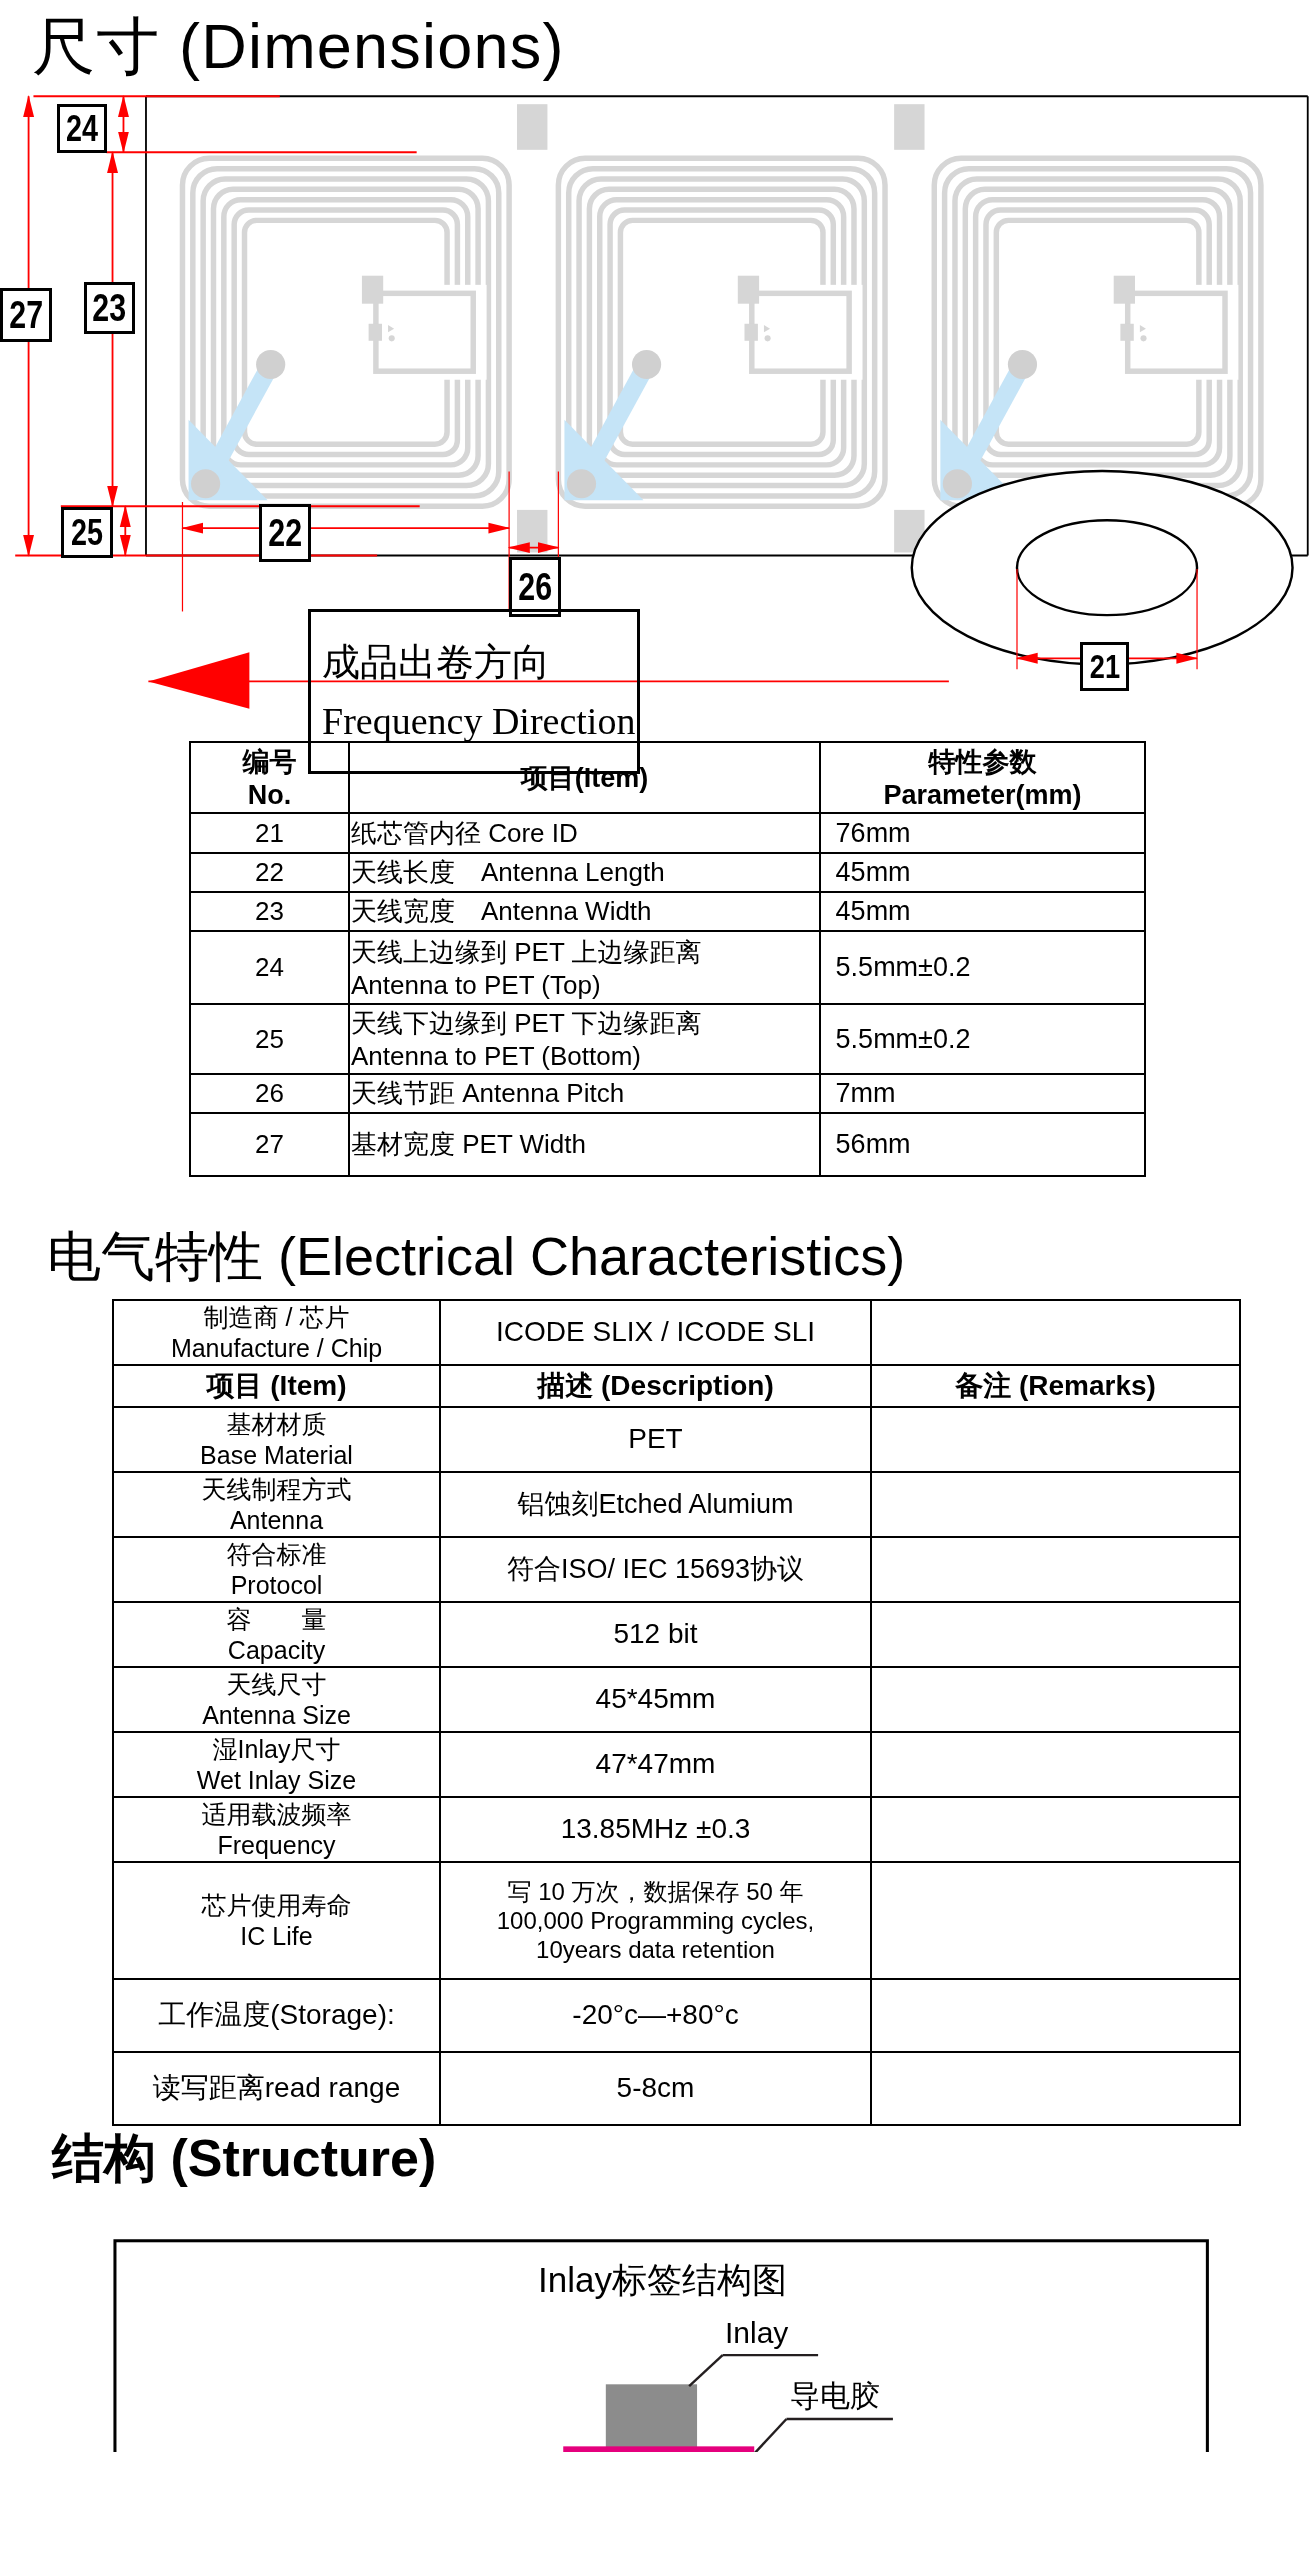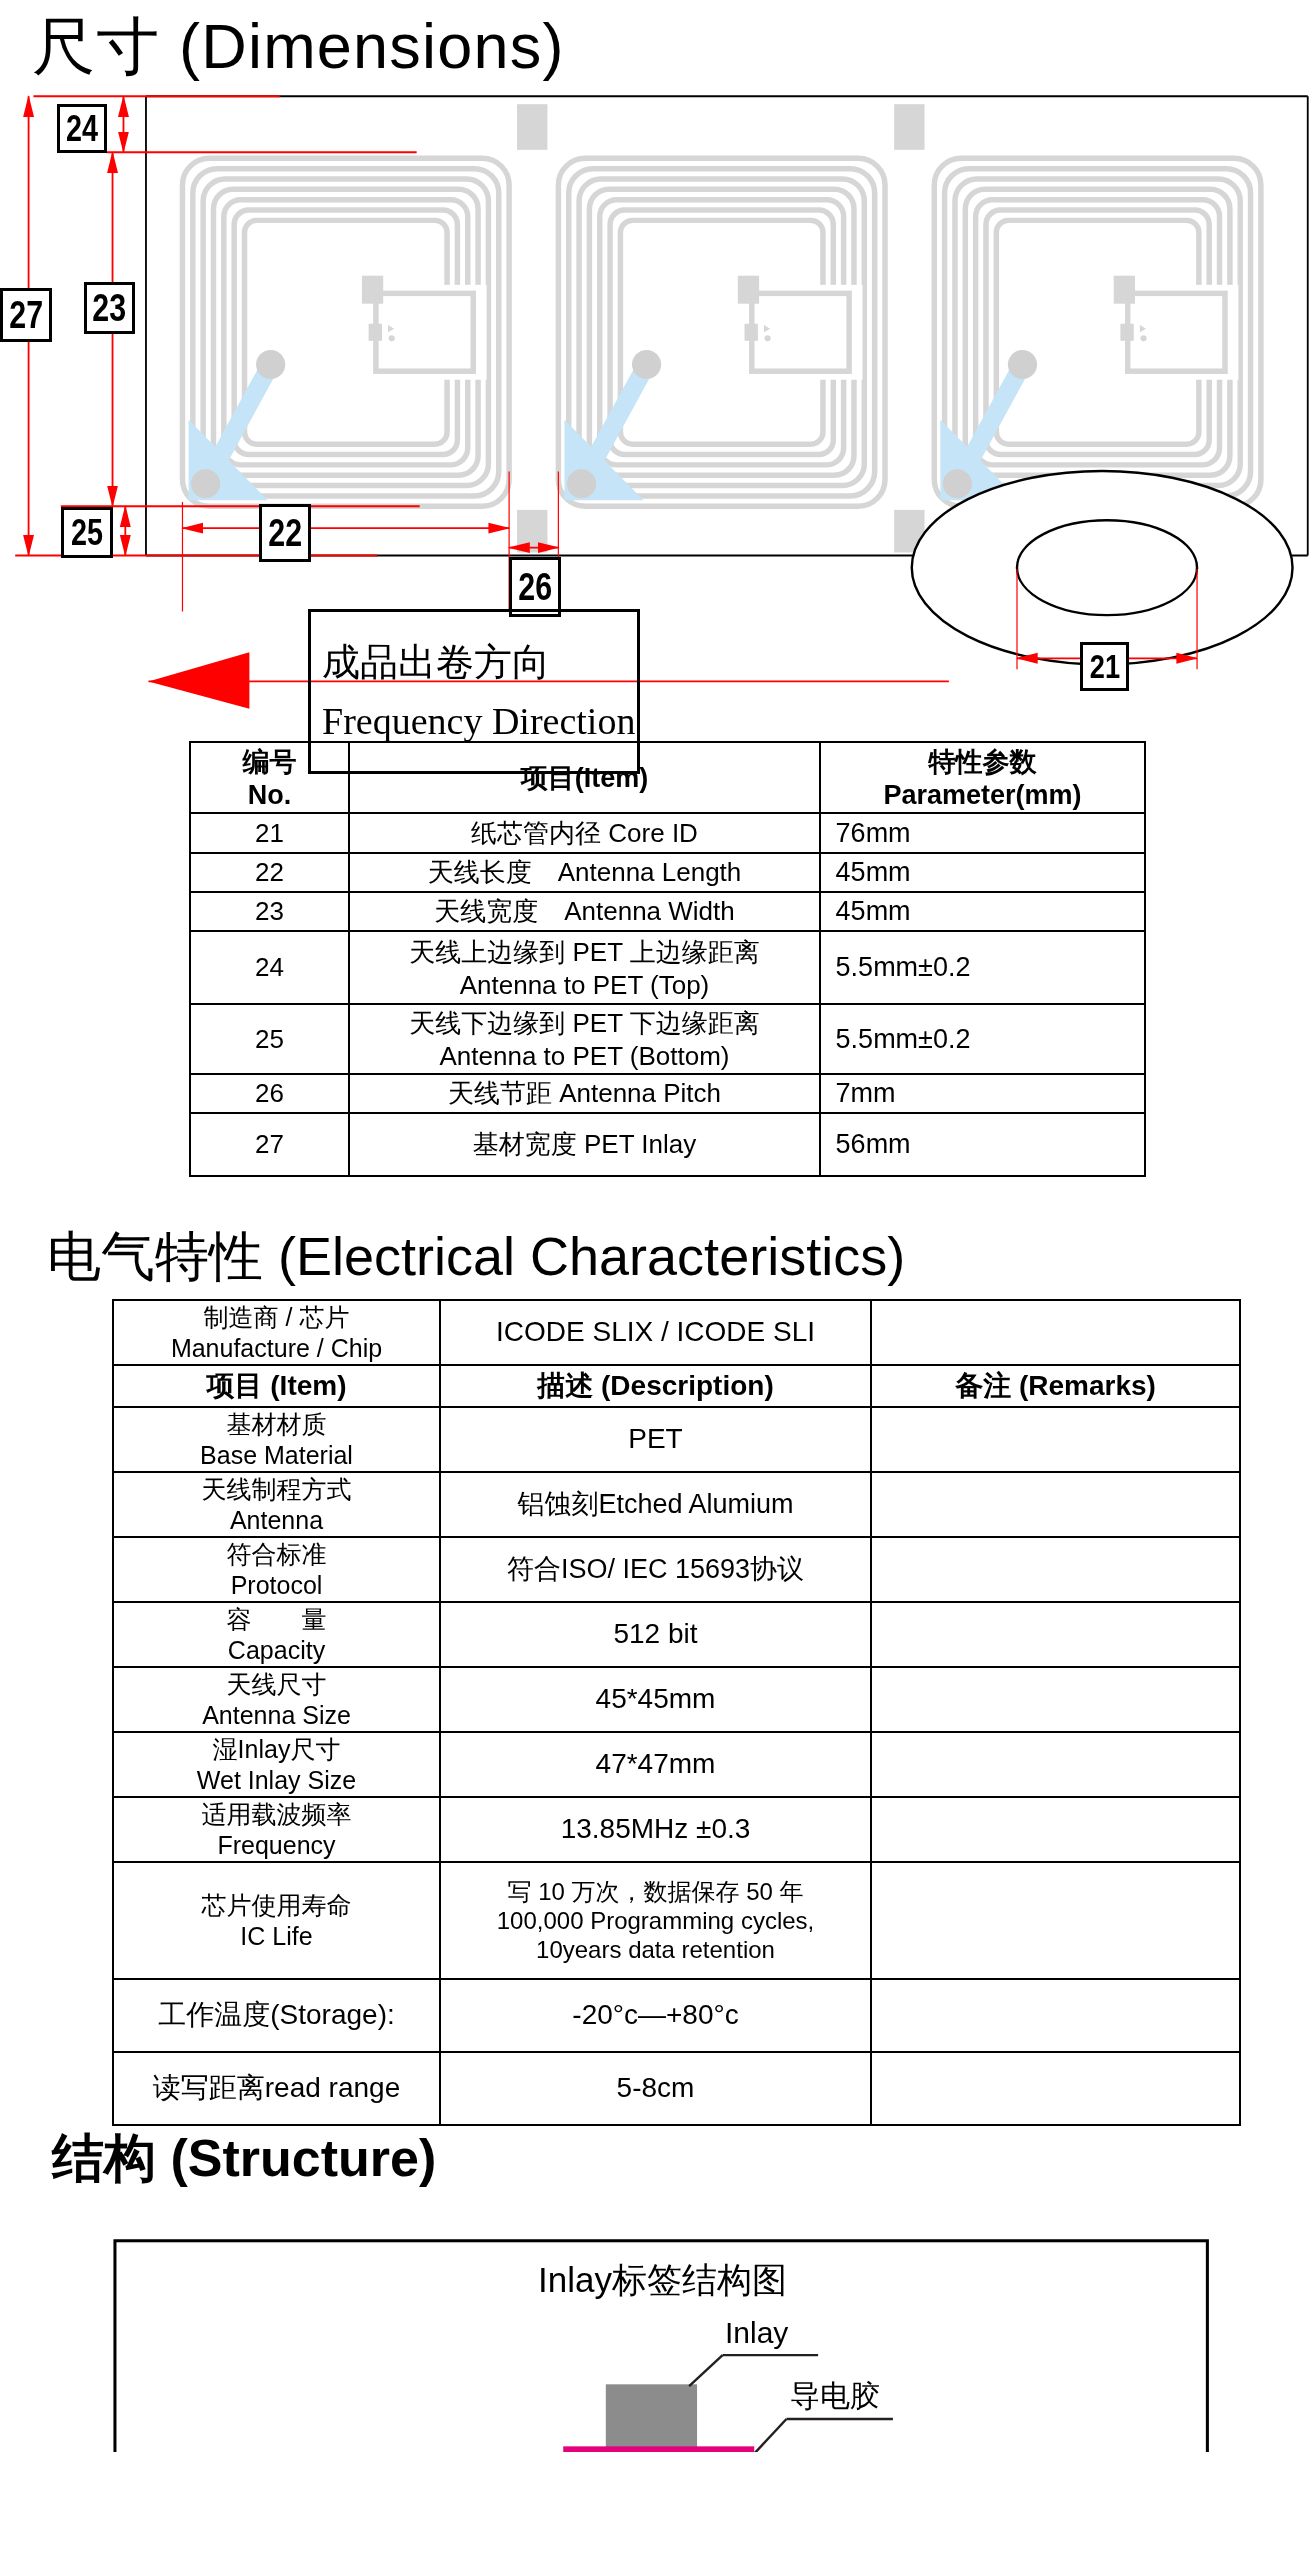--- a/index.html
+++ b/index.html
@@ -20,21 +20,21 @@
           justify-content:center;padding-left:11px;font-family:"Liberation Serif",serif;
           font-size:38px;line-height:1.55;}
   
   table{border-collapse:collapse;position:absolute;table-layout:fixed;background:#fff;}
   td,th{border:2.4px solid #000;box-sizing:border-box;overflow:hidden;}
   .pre{white-space:pre-line;}
   .t-dims{left:189px;top:741px;width:955px;}
   .t-dims th{font-size:27px;font-weight:700;text-align:center;}
   .t-dims td{font-size:26px;}
   .t-dims .c-no{text-align:center;}
-  .t-dims .c-item{text-align:center;}
+  .t-dims .c-item{text-align:left;}
   .t-dims .c-par{text-align:left;padding-left:14.6px;font-size:27px;}
   .t-elec{left:112px;top:1299px;width:1127px;}
   .t-elec th{font-size:28px;font-weight:700;text-align:center;}
   .t-elec td{font-size:25px;text-align:center;line-height:1.22;}
   
   .s-title{position:absolute;left:389px;top:2257px;width:547px;text-align:center;font-size:35px;z-index:6;}
   .s-lbl{position:absolute;font-size:30px;z-index:6;}
 </style>
 </head>
 <body>
@@ -186,21 +186,21 @@
 Antenna to PET (Bottom)</td>
       <td class="c-par">5.5mm±0.2</td>
     </tr>
     <tr style="height:36px">
       <td class="c-no">26</td>
       <td class="c-item pre">天线节距  Antenna Pitch</td>
       <td class="c-par">7mm</td>
     </tr>
     <tr style="height:63px">
       <td class="c-no">27</td>
-      <td class="c-item pre">基材宽度 PET Inlay</td>
+      <td class="c-item pre">基材宽度 PET Width</td>
       <td class="c-par">56mm</td>
     </tr>
   </tbody>
     </table>
 
   <div class="h-elec">电气特性 (Electrical Characteristics)</div>
 
   <table class="t-elec">
     <colgroup>
         <col style="width:327px">

